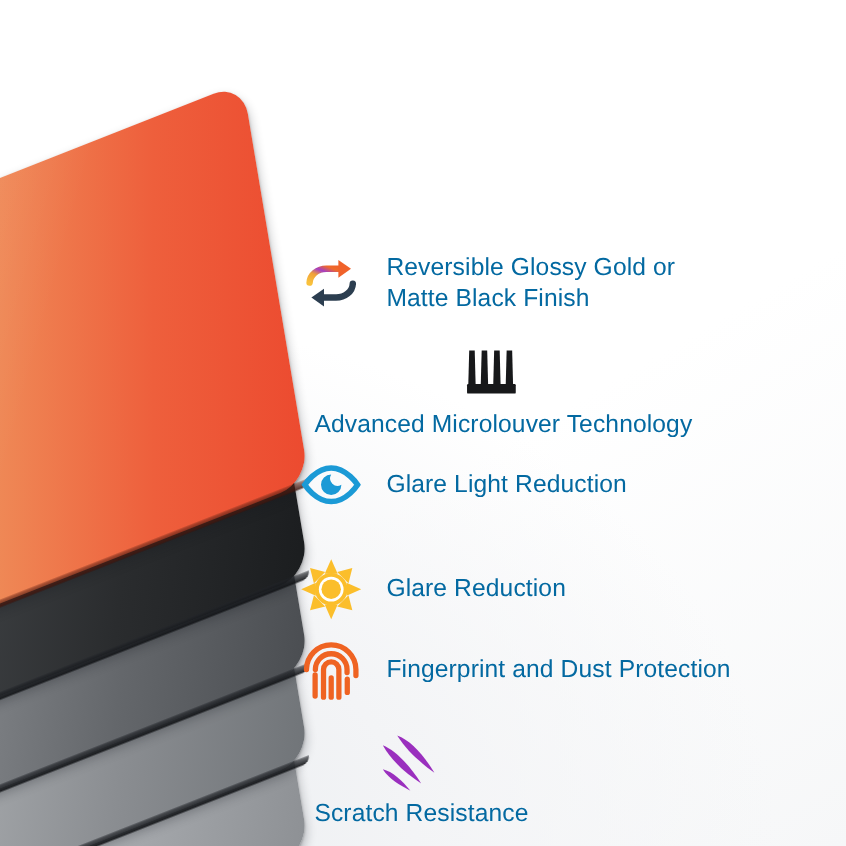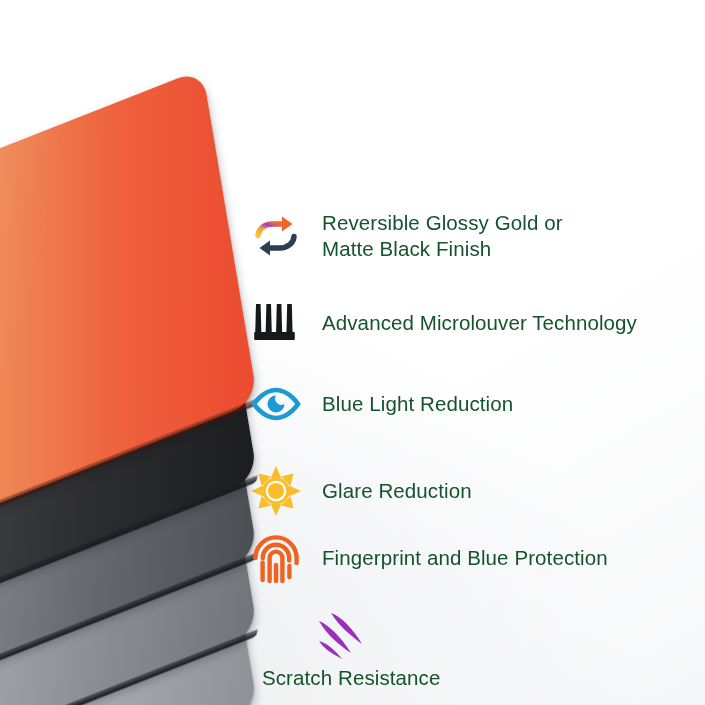--- a/index.html
+++ b/index.html
@@ -43,21 +43,21 @@
     filter:blur(.4px);
   }
 
   
   #features{position:absolute;left:246px;top:206px;width:452px;}
   .row{position:absolute;display:flex;align-items:center;}
   .ico{width:60px;min-width:60px;height:60px;display:flex;align-items:center;justify-content:center;}
   .ico svg{display:block;}
   .label{
     margin-left:16px;
-    color:#14532d;
+    color:#0369a1;
     font-size:20.5px;
     line-height:26.5px;
     letter-spacing:.1px;
     white-space:pre-line;
     font-weight:400;
   }
 </style>
 </head>
 <body>
 
@@ -122,21 +122,21 @@
           <path d="M33 7.6 L43.5 15 L33 22.4 Z" fill="#f0622a"></path>
 
           <path d="M45 27.5 a14 12 0 0 1 -14 11.5 h-13.5" fill="none" stroke="#2c3e50" stroke-width="5.4" stroke-linecap="round"></path>
           <path d="M21 31.6 L10.5 39 L21 46.4 Z" fill="#2c3e50"></path>
         </svg>
       </span>
       <span class="label">Reversible Glossy Gold or
 Matte Black Finish</span>
     </div>
 
-    <div class="row" style="top:87px;">
+    <div class="row" style="top:75px;flex-direction:column;">
       <span class="ico">
         <svg width="48" height="46" viewBox="0 0 48 46" aria-hidden="true">
           <g fill="#17181a">
             <path d="M4 4 L8.6 4 L9.4 34 L3.2 34 Z"></path>
             <path d="M14.4 4 L19 4 L19.8 34 L13.6 34 Z"></path>
             <path d="M24.8 4 L29.4 4 L30.2 34 L24 34 Z"></path>
             <path d="M35.2 4 L39.8 4 L40.6 34 L34.4 34 Z"></path>
             <rect x="2.2" y="32" width="40.6" height="8" rx="1"></rect>
           </g>
         </svg>
@@ -144,21 +144,21 @@
       <span class="label">Advanced Microlouver Technology</span>
     </div>
 
     <div class="row" style="top:168px;">
       <span class="ico">
         <svg width="52" height="38" viewBox="0 0 52 38" aria-hidden="true">
           <path d="M26 5 C39 5 48 19 48 19 C48 19 39 33 26 33 C13 33 4 19 4 19 C4 19 13 5 26 5 Z" fill="none" stroke="#1b9ad6" stroke-width="4.6"></path>
           <path d="M26 10.5 a8.5 8.5 0 1 0 8.5 8.5 a6.2 6.2 0 0 1 -8.5 -8.5 Z" fill="#1b9ad6"></path>
         </svg>
       </span>
-      <span class="label">Blue Light Reduction</span>
+      <span class="label">Glare Light Reduction</span>
     </div>
 
     <div class="row" style="top:255px;">
       <span class="ico">
         <svg width="52" height="52" viewBox="0 0 52 52" aria-hidden="true">
           <g fill="#fbbe2b">
             <path d="M26 1 L31.4 13.2 L20.6 13.2 Z"></path>
             <path d="M26 51 L20.6 38.8 L31.4 38.8 Z"></path>
             <path d="M1 26 L13.2 20.6 L13.2 31.4 Z"></path>
             <path d="M51 26 L38.8 31.4 L38.8 20.6 Z"></path>
@@ -181,21 +181,21 @@
           <g fill="none" stroke="#ef6322" stroke-width="4.4" stroke-linecap="round">
             <path d="M3.4 26 A20.6 20.6 0 0 1 44.6 26 L44.6 31"></path>
             <path d="M10.6 30.5 L10.6 48"></path>
             <path d="M37.4 34 L37.4 45"></path>
             <path d="M10.8 26 A13.2 13.2 0 0 1 37.2 26 L37.2 28.5"></path>
             <path d="M17.6 49 L17.6 26 A6.4 6.4 0 0 1 30.4 26 L30.4 49"></path>
             <path d="M24 49 L24 33"></path>
           </g>
         </svg>
       </span>
-      <span class="label">Fingerprint and Blue Protection</span>
+      <span class="label">Fingerprint and Dust Protection</span>
     </div>
 
     <div class="row" style="top:399px;flex-direction:column;">
       <span class="ico">
         <svg width="52" height="52" viewBox="0 0 52 52" aria-hidden="true">
           <g fill="#9a2fbe">
             <path d="M2 12 C12 16 24 28 34 44 C22 36 10 26 2 12 Z"></path>
             <path d="M14 4 C25 8 36 20 45 35 C34 27 22 17 14 4 Z"></path>
             <path d="M2 32 C10 34 18 41 25 50 C16 45 7 40 2 32 Z"></path>
           </g>

